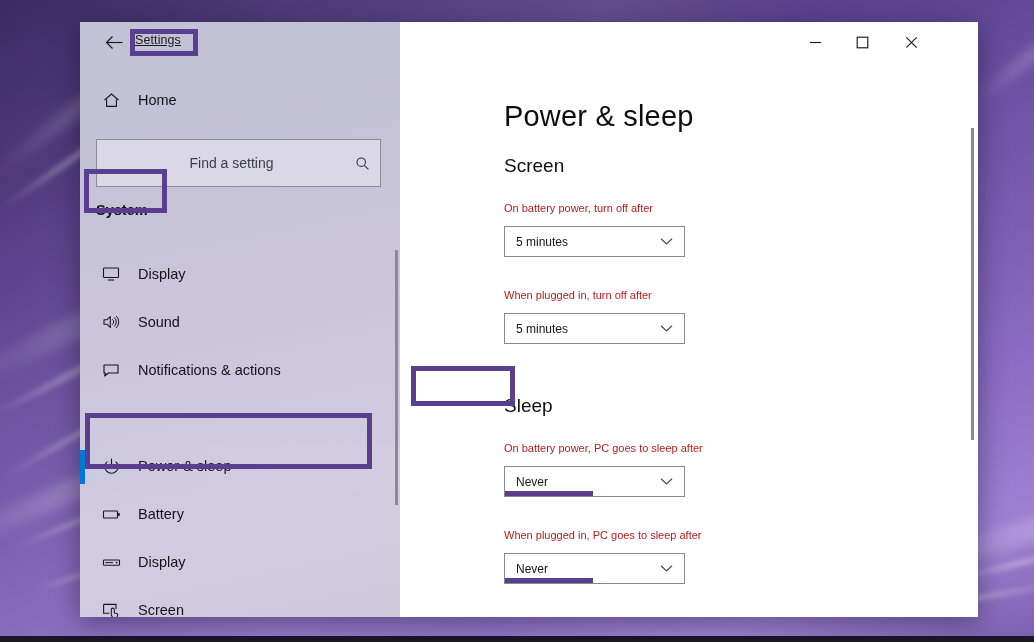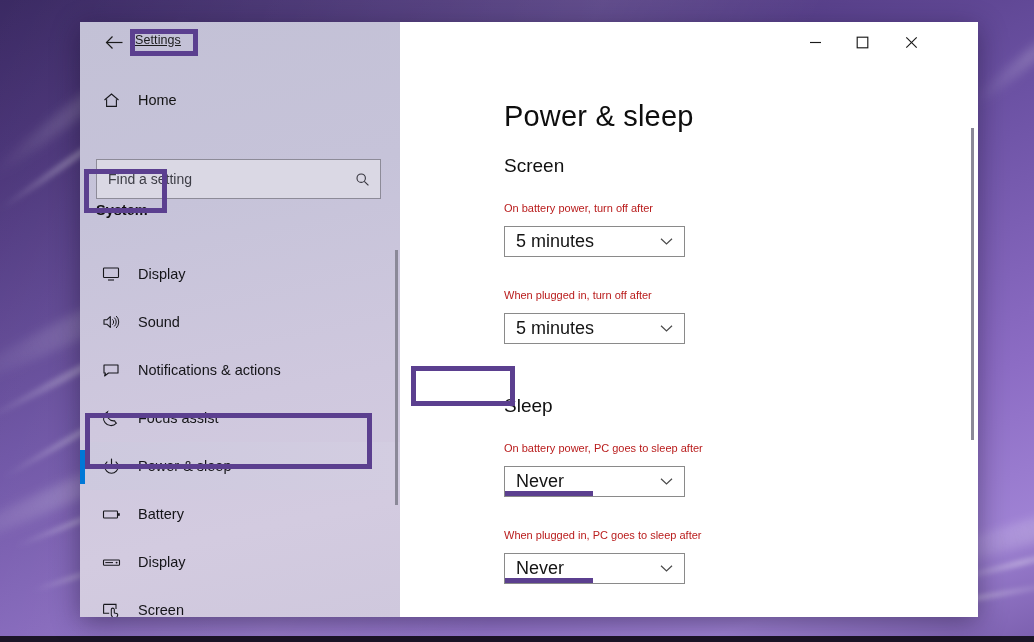--- a/index.html
+++ b/index.html
@@ -102,26 +102,27 @@
     position: absolute;
     left: 0; top: 58px;
     width: 320px; height: 40px;
     display: flex; align-items: center;
   }
   #home-icon { margin-left: 16px; width: 30px; display:flex; justify-content:center; }
   #home-label { margin-left: 12px; font-size: 14.5px; color: #131313; }
 
   #search-box {
     position: absolute;
-    left: 16px; top: 137px;
-    width: 285px; height: 40px;
+    left: 16px; top: 117px;
+    width: 285px; height: 48px;
     background: #dad8e4;
     border: 1px solid #8d8b98;
     display: flex; align-items: center;
     box-sizing: border-box;
+    text-align: center;
   }
   #search-input-text {
     margin-left: 11px;
     font-size: 14px;
     color: #3d3d46;
     flex: 1;
   }
   #search-icon { margin-right: 10px; display:flex; align-items:center; color:#35343d; }
 
   #system-label {
@@ -202,21 +203,21 @@
     position: absolute;
     left: 104px;
     width: 181px; height: 31px;
     border: 1px solid #8a8a8a;
     background: #ffffff;
     box-sizing: border-box;
     display: flex; align-items: center;
   }
   .combo .combo-value {
     margin-left: 11px;
-    font-size: 18px;
+    font-size: 12px;
     color: #141414;
     flex: 1;
   }
   .combo .combo-chevron {
     margin-right: 11px;
     display: flex; align-items: center;
     color: #4a4a4a;
   }
   .combo-underline {
     position: absolute;
@@ -321,28 +322,20 @@
 
     <div class="nav-item" style="top:324px;">
       <span class="nav-icon">
         <svg width="18" height="18" viewBox="0 0 18 18">
           <path d="M2 4 H16 V12 H6.5 L2.6 15 L3.4 12 H2 Z" fill="none" stroke="#17171c" stroke-width="1.1" stroke-linejoin="round"></path>
         </svg>
       </span>
       <span class="nav-label">Notifications &amp; actions</span>
     </div>
 
-    <div class="nav-item" style="top:372px;">
-      <span class="nav-icon">
-        <svg width="18" height="18" viewBox="0 0 18 18">
-          <path d="M12.6 11.8 A6.6 6.6 0 0 1 5.6 2.6 A7.4 7.4 0 1 0 14.4 14.2 A6.5 6.5 0 0 1 12.6 11.8 Z" fill="none" stroke="#17171c" stroke-width="1.05"></path>
-        </svg>
-      </span>
-      <span class="nav-label">Focus assist</span>
-    </div>
 
     <div class="nav-item selected" style="top:420px;">
       <span class="nav-icon">
         <svg width="19" height="19" viewBox="0 0 19 19">
           <path d="M5.3 4.6 A6.6 6.6 0 1 0 13.7 4.6" fill="none" stroke="#17171c" stroke-width="1.15"></path>
           <line x1="9.5" y1="1.6" x2="9.5" y2="8.3" stroke="#17171c" stroke-width="1.15"></line>
         </svg>
       </span>
       <span class="nav-label">Power &amp; sleep</span>
     </div>

